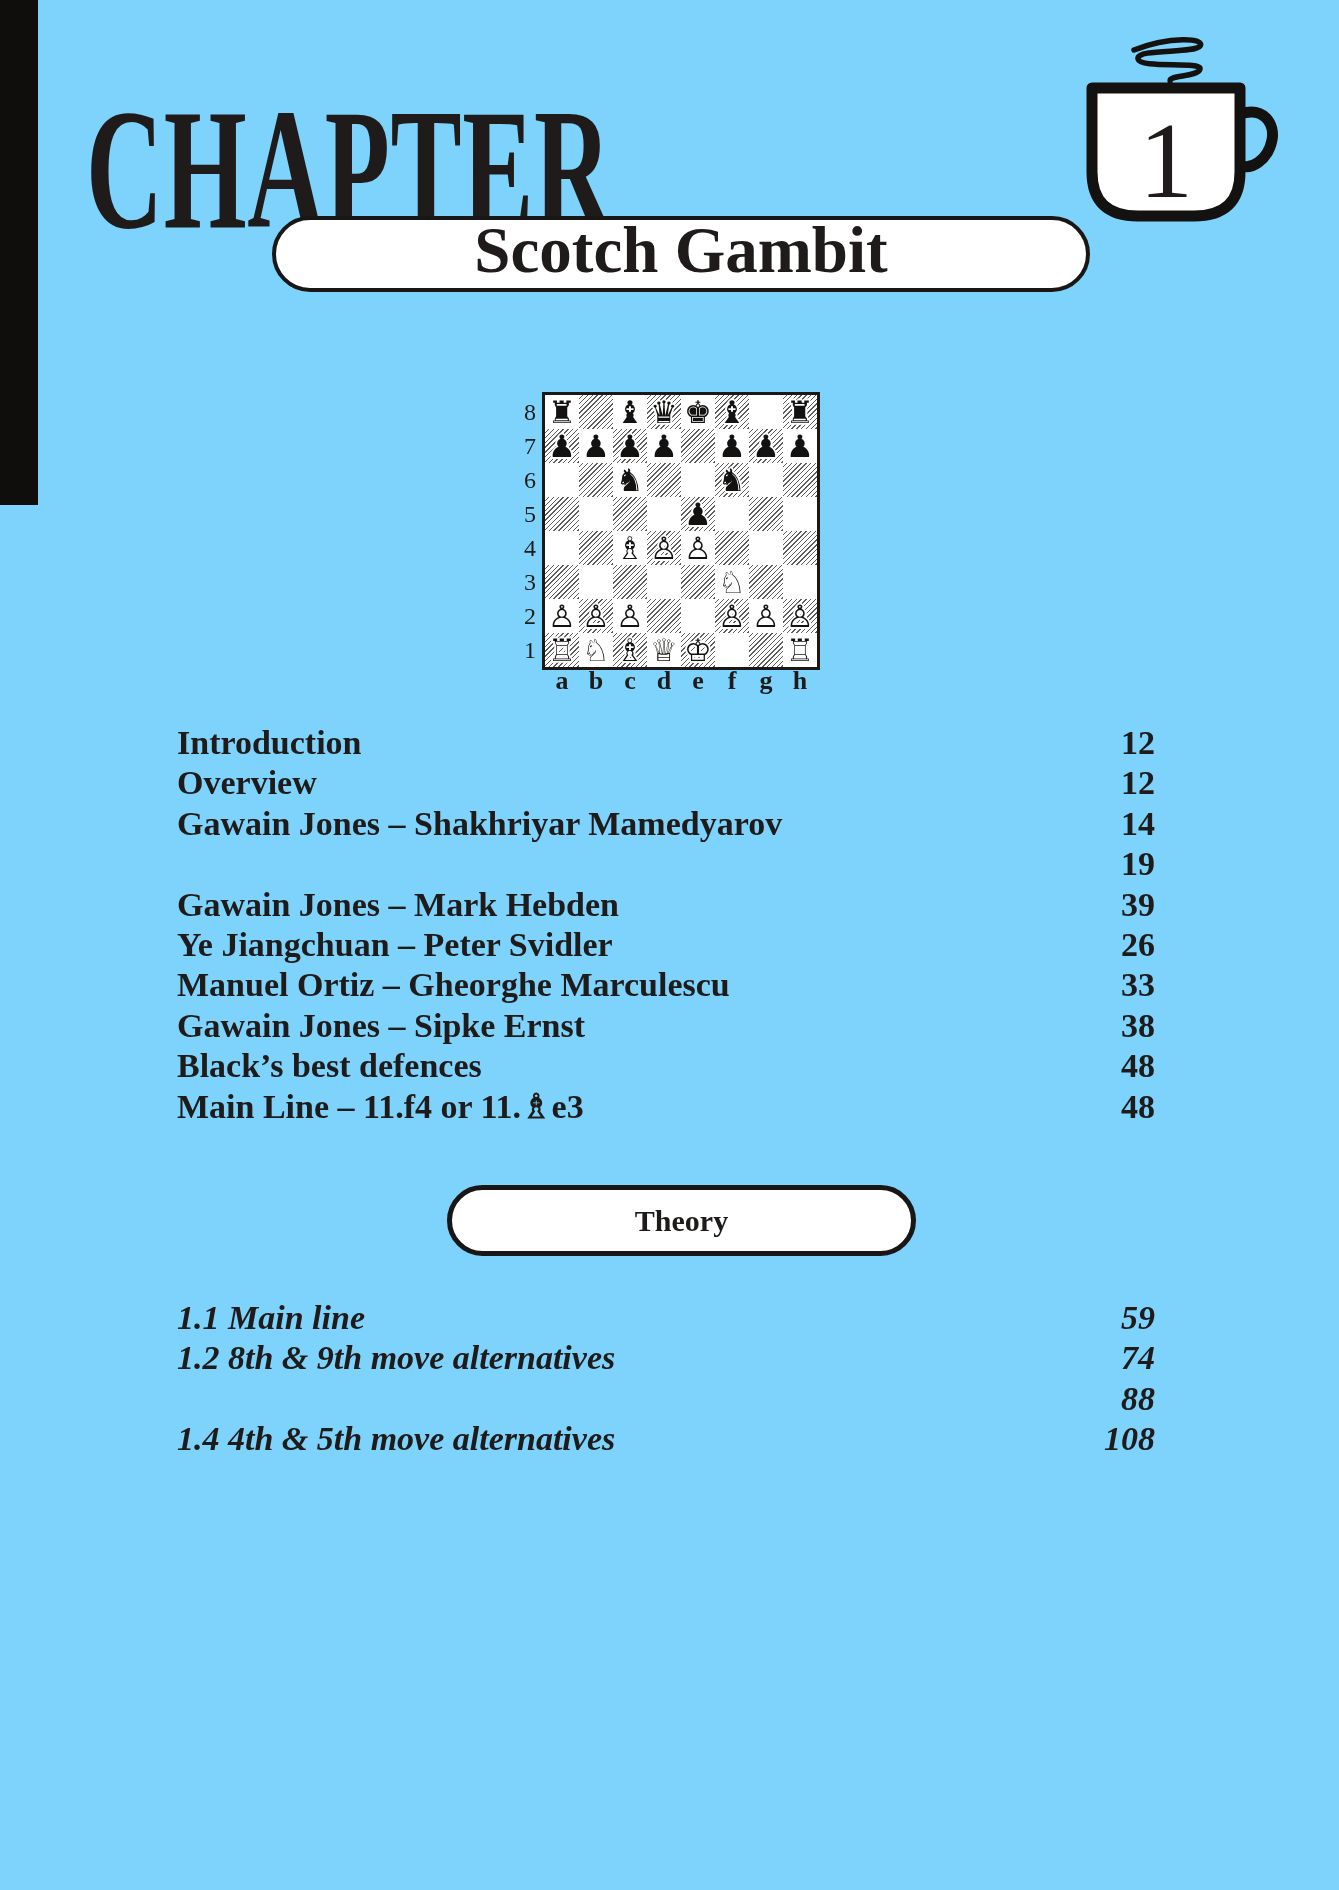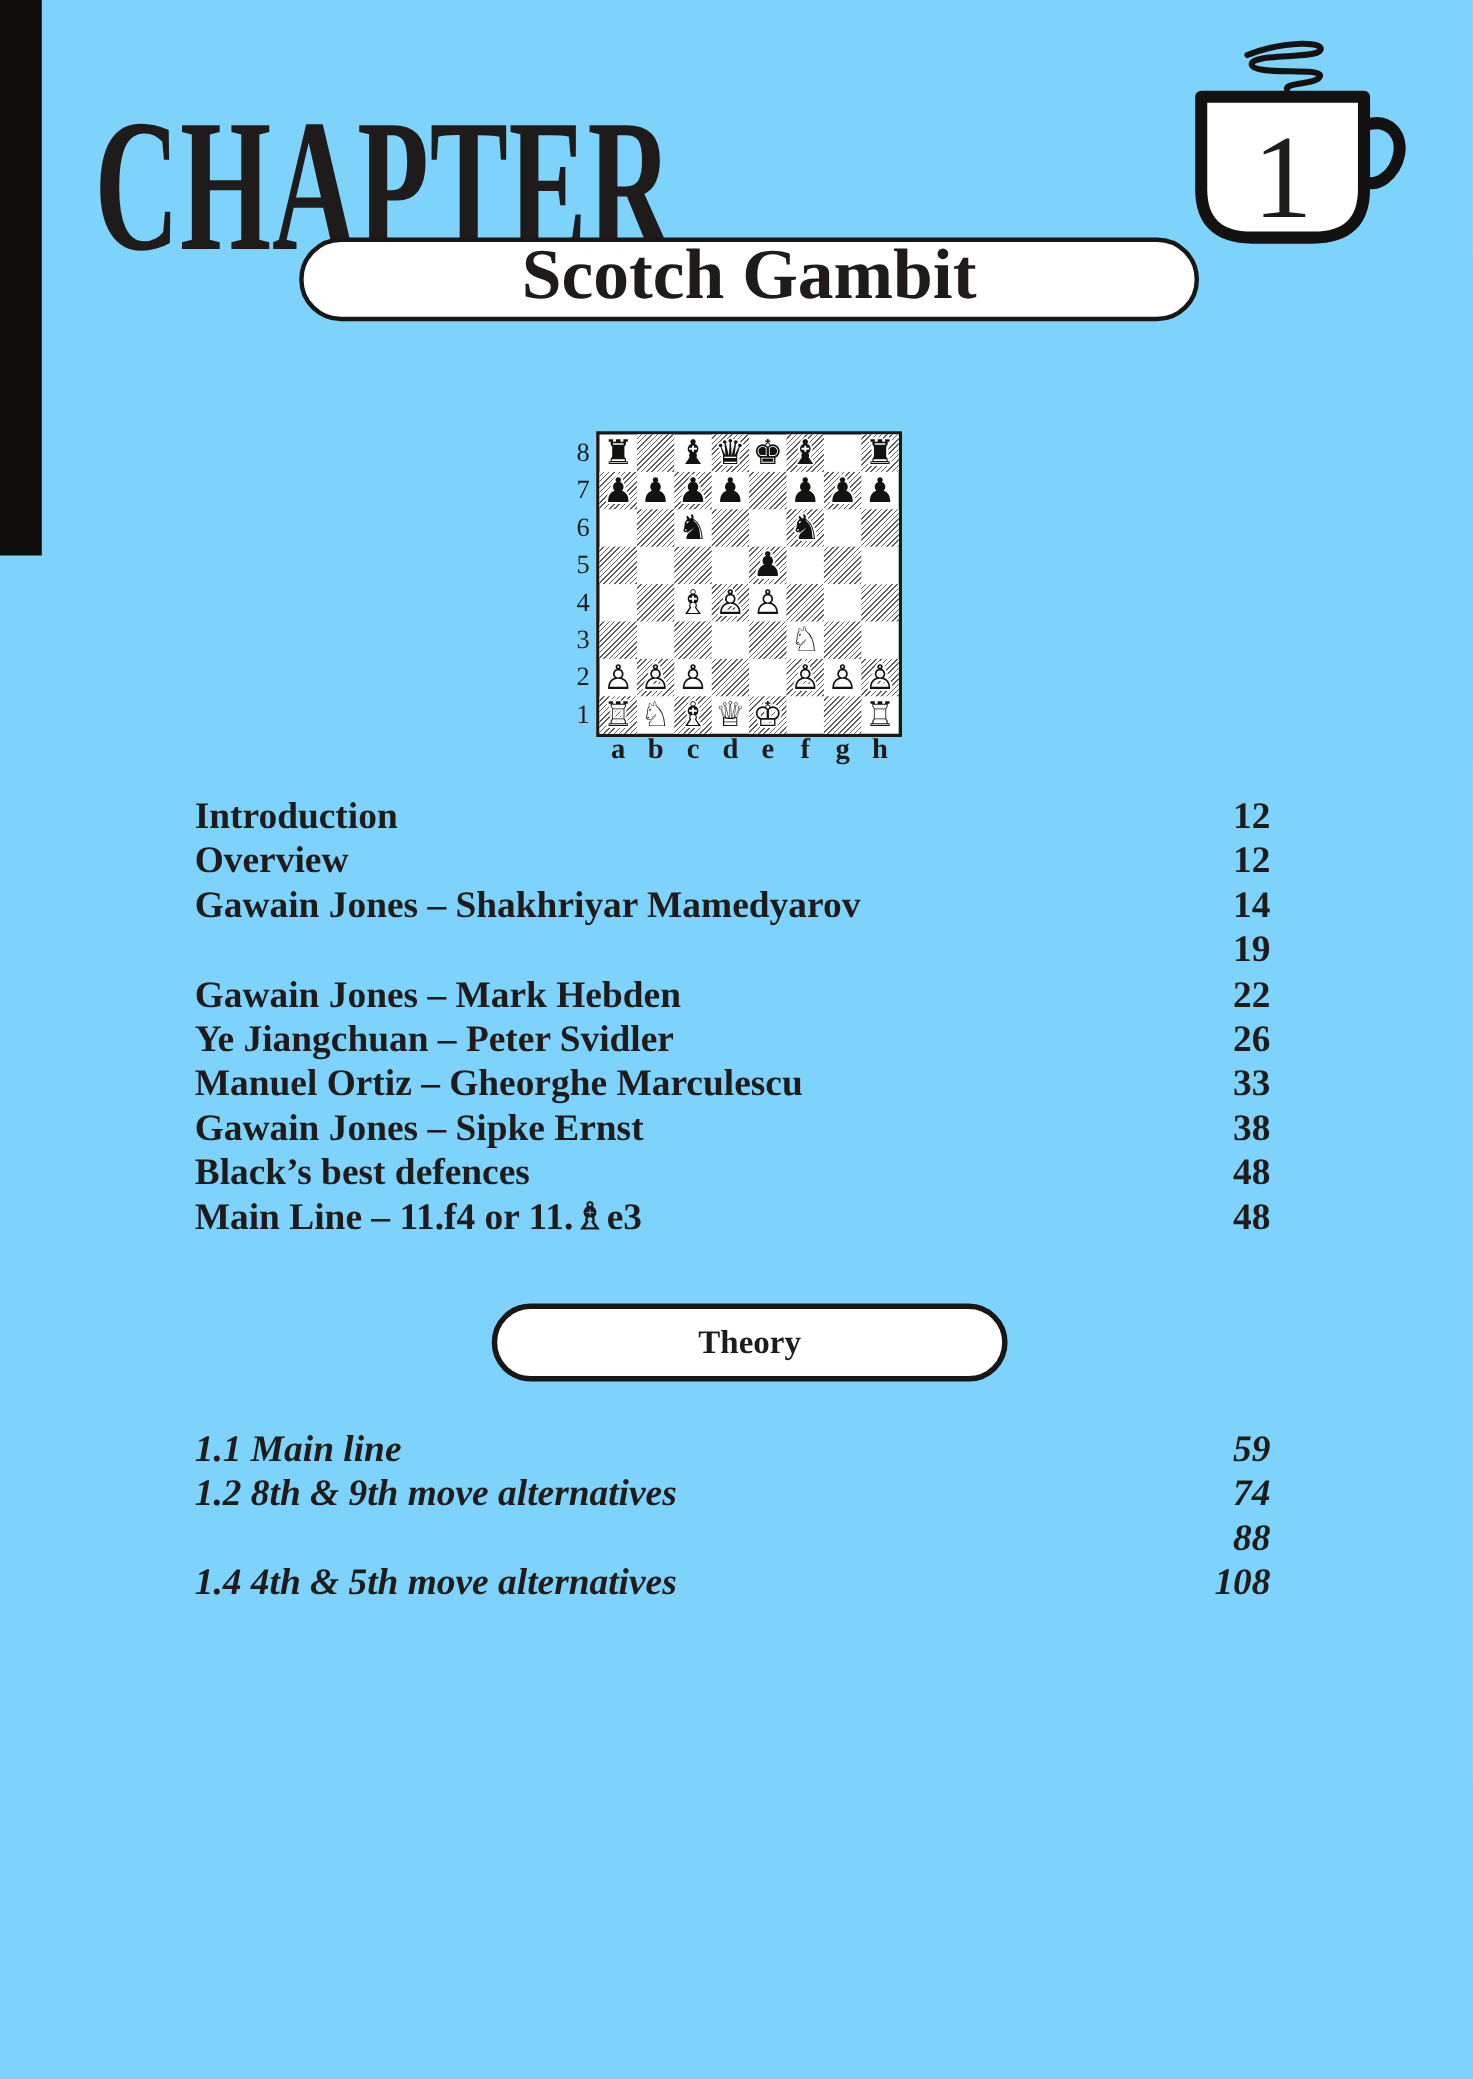--- a/index.html
+++ b/index.html
@@ -252,21 +252,21 @@
       </div>
       <div class="toc-row">
         <span class="toc-label">Gawain Jones – Shakhriyar Mamedyarov</span>
         <span class="toc-page">14</span>
       </div>
       <div class="toc-row">
         <span class="toc-page">19</span>
       </div>
       <div class="toc-row">
         <span class="toc-label">Gawain Jones – Mark Hebden</span>
-        <span class="toc-page">22</span>
+        <span class="toc-page">39</span>
       </div>
       <div class="toc-row">
         <span class="toc-label">Ye Jiangchuan – Peter Svidler</span>
         <span class="toc-page">26</span>
       </div>
       <div class="toc-row">
         <span class="toc-label">Manuel Ortiz – Gheorghe Marculescu</span>
         <span class="toc-page">33</span>
       </div>
       <div class="toc-row">

